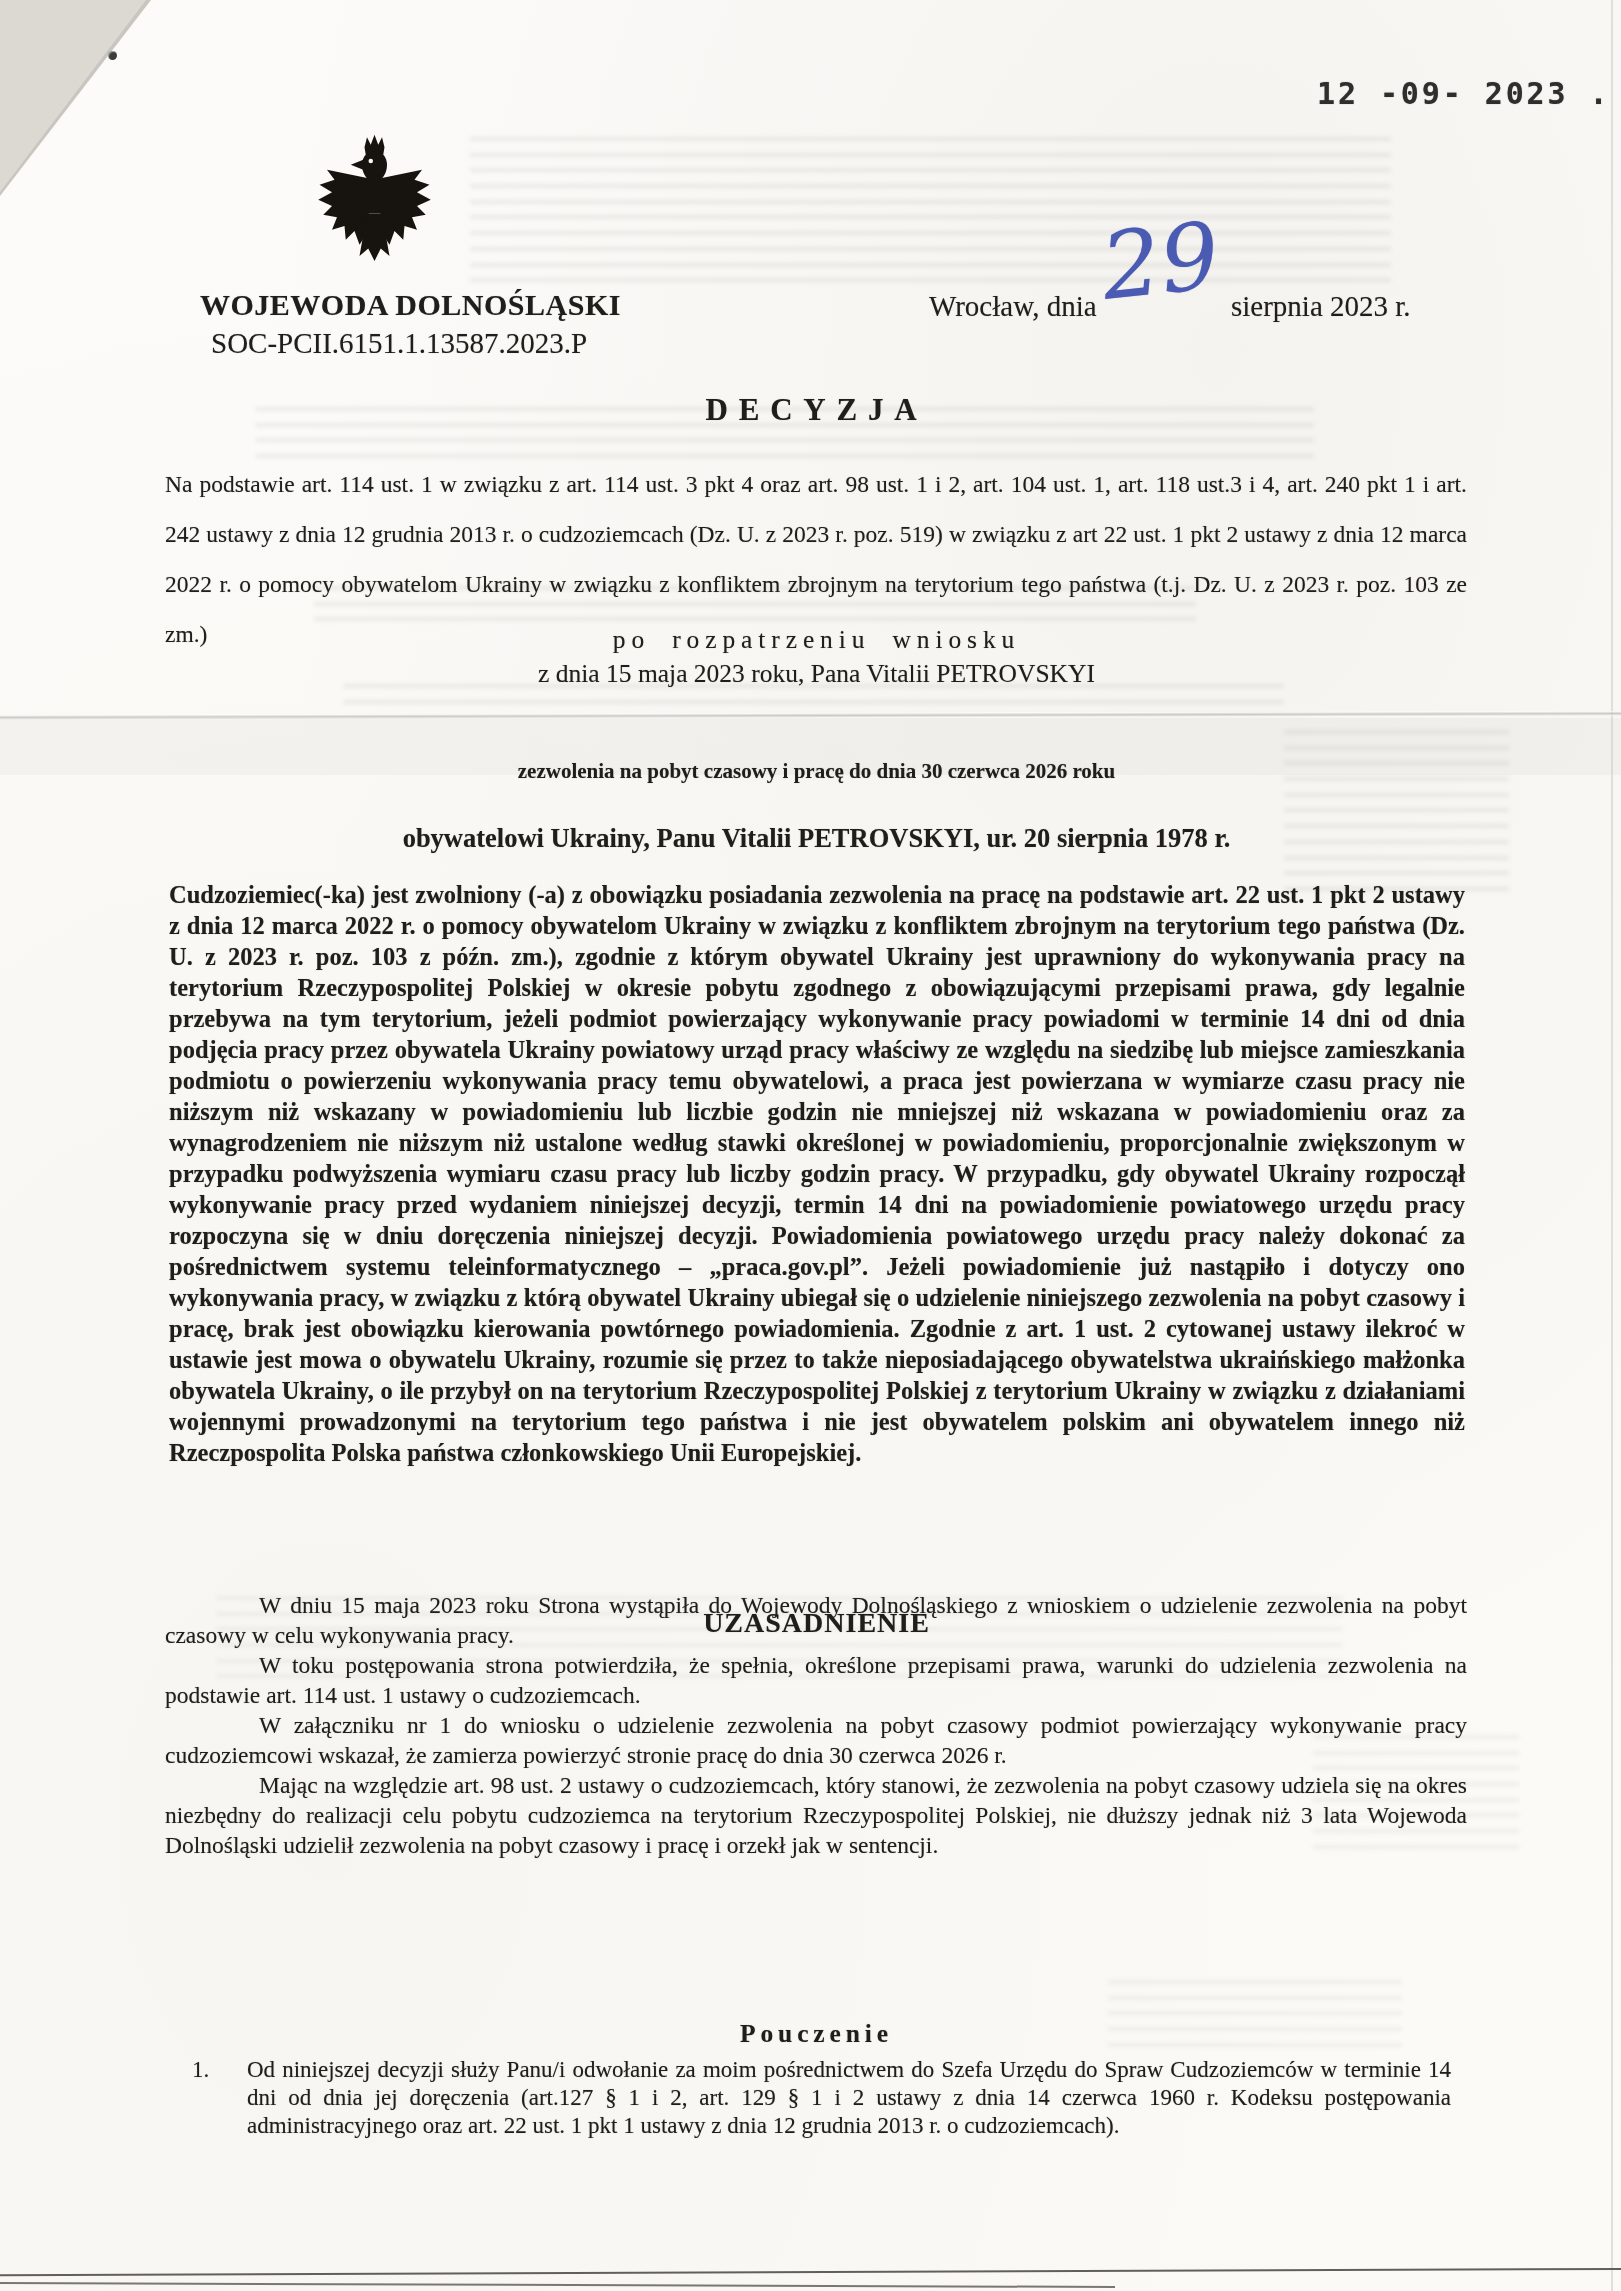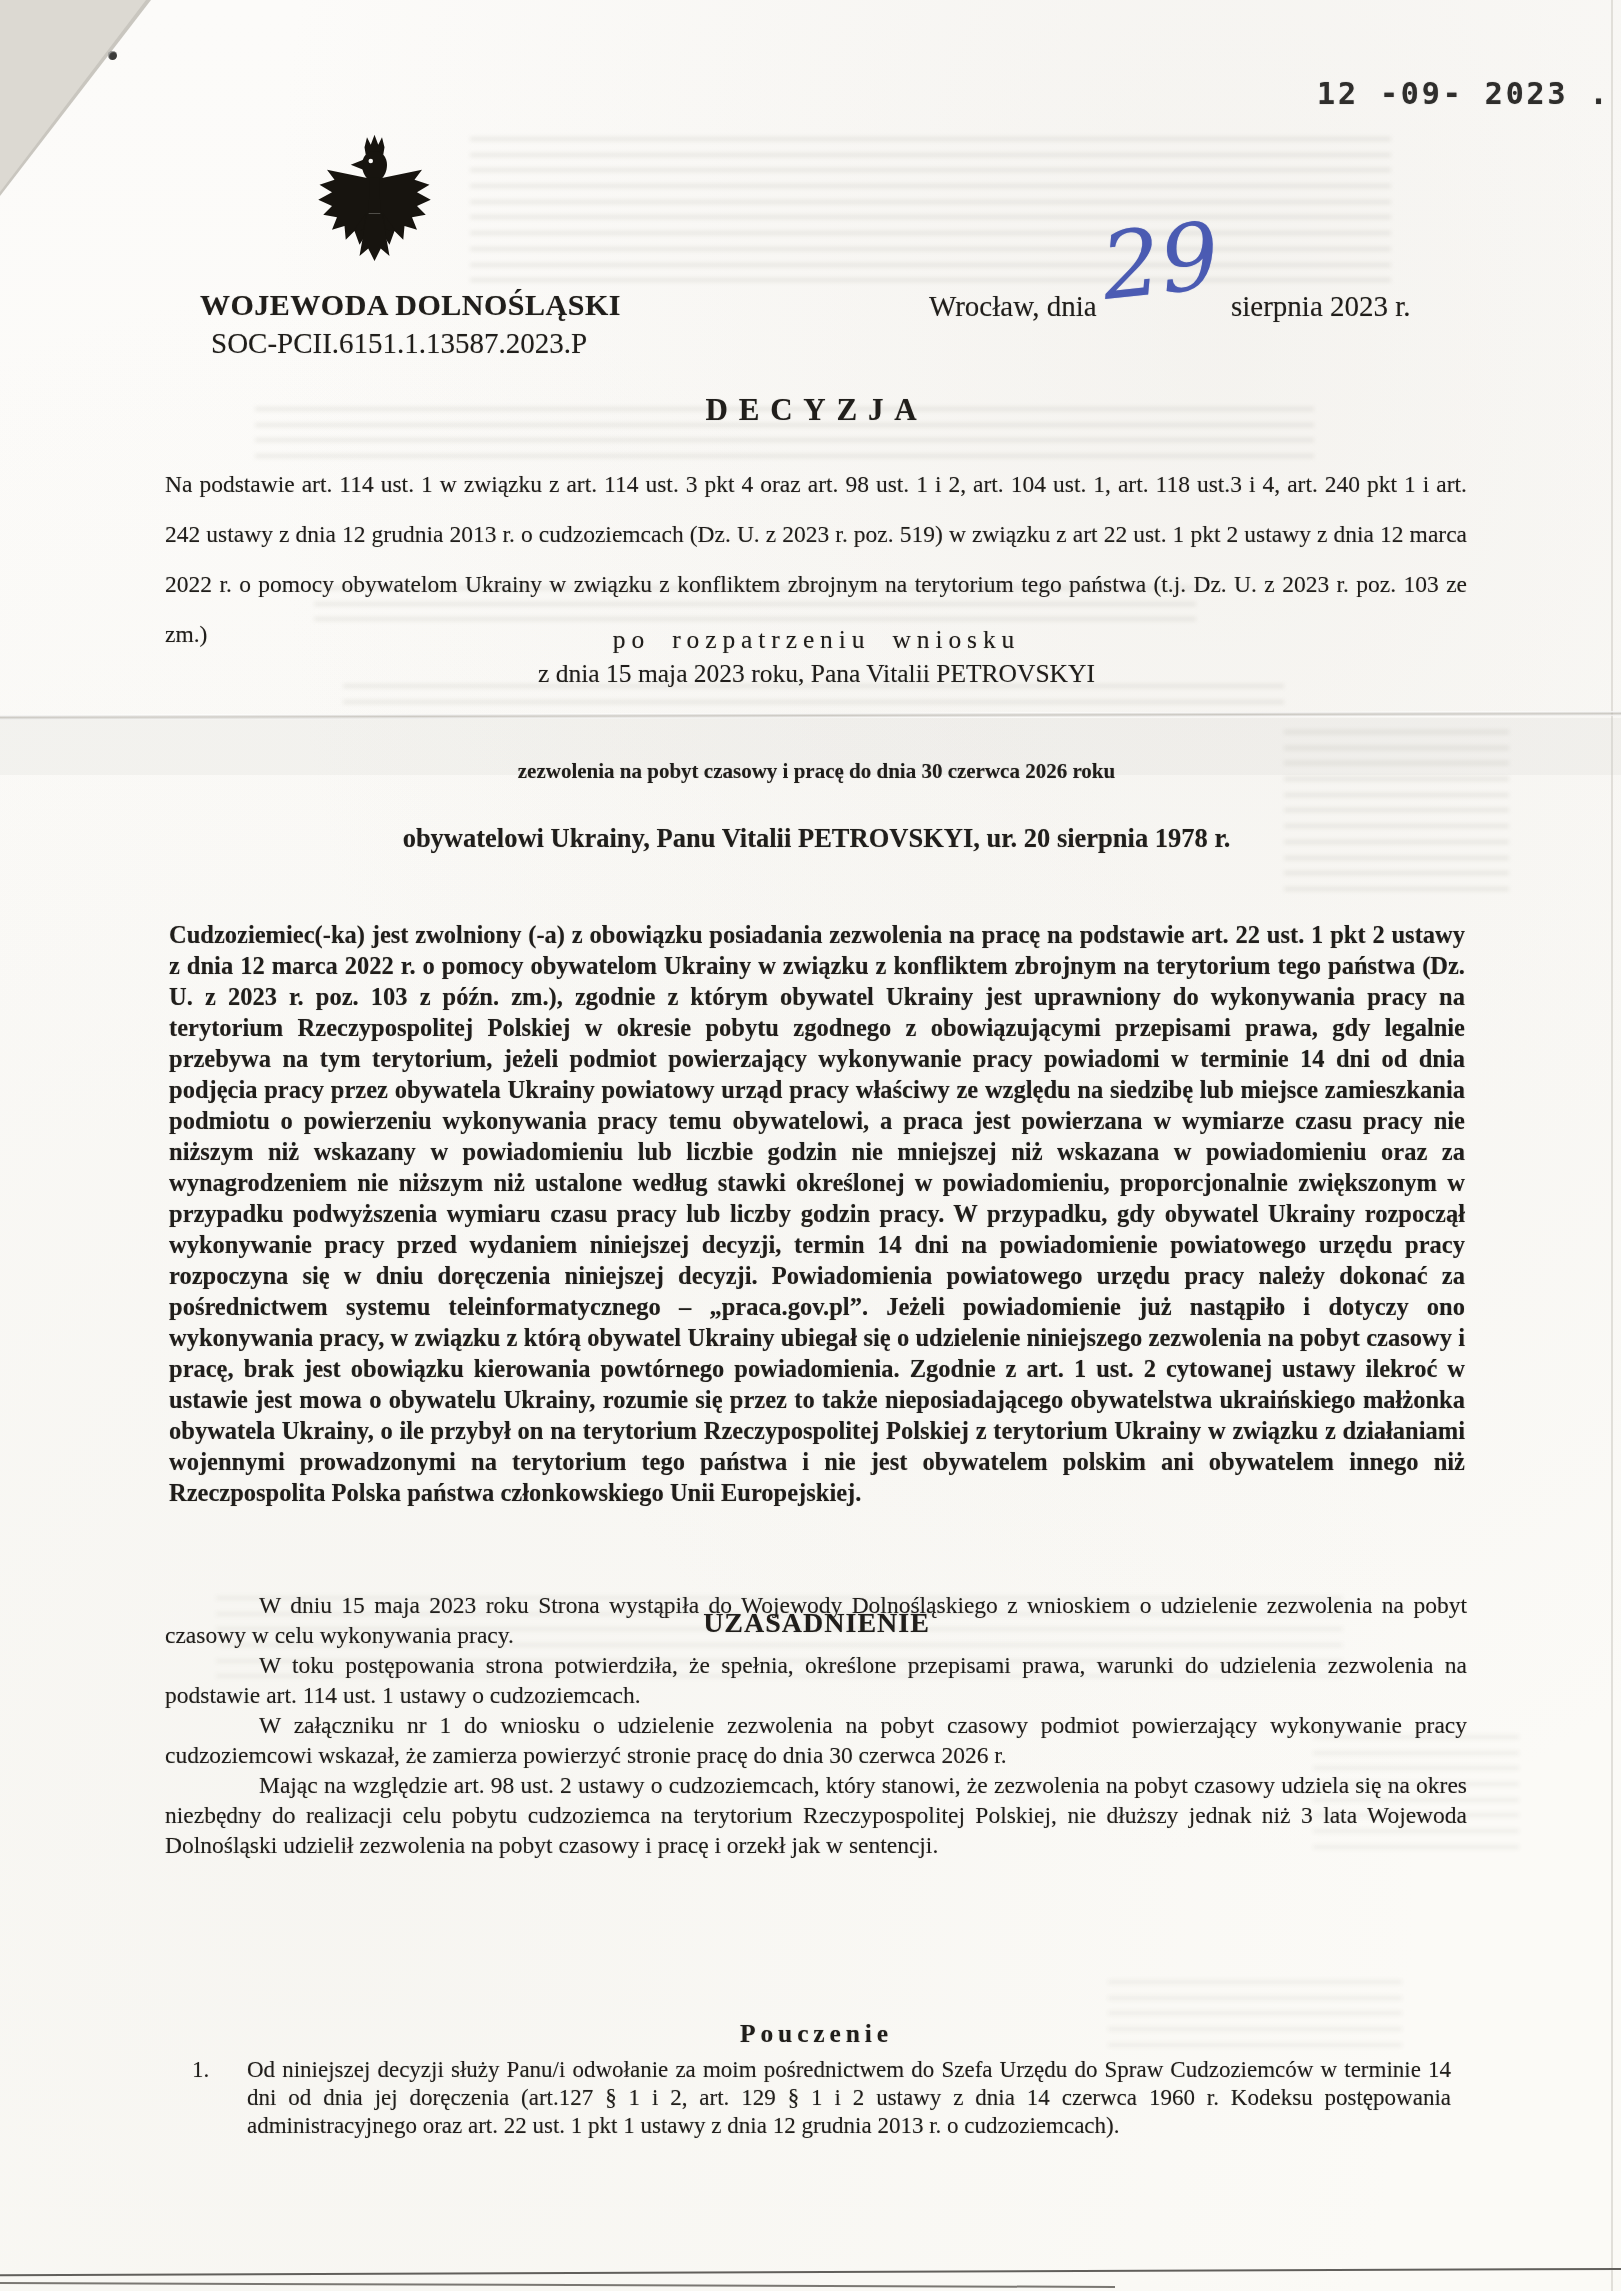--- a/index.html
+++ b/index.html
@@ -95,21 +95,20 @@
   }
   .consider-head { top:625px; font-size:25.5px; letter-spacing:5.9px; word-spacing:9.8px; }
   .consider-detail { top:659px; font-size:25.5px; }
   .grant-head { top:723px; font-size:25.5px; font-weight:bold; letter-spacing:6.9px; }
   .grant-detail { top:759px; font-size:21px; font-weight:bold; }
   .beneficiary { top:823px; font-size:26.5px; font-weight:bold; }
   .exemption {
     left:169px; top:879px; width:1296px;
     font-size:24.5px; line-height:31px; font-weight:bold;
     text-align:justify;
-    margin-top:40px;
   }
   .uzasadnienie-head { top:1607px; font-size:28px; font-weight:bold; letter-spacing:1px; }
   .justification {
     left:165px; top:1590px; width:1302px;
     font-size:23.5px; line-height:30px; text-align:justify;
   }
   .justification p { text-indent:94px; margin:0; }
   .pouczenie-head { top:2019px; font-size:25.5px; font-weight:bold; letter-spacing:4.9px; }
   .instruction-list { left:192px; top:2056px; width:1290px; }
   .instruction-item { display:flex; font-size:23px; line-height:28px; }

